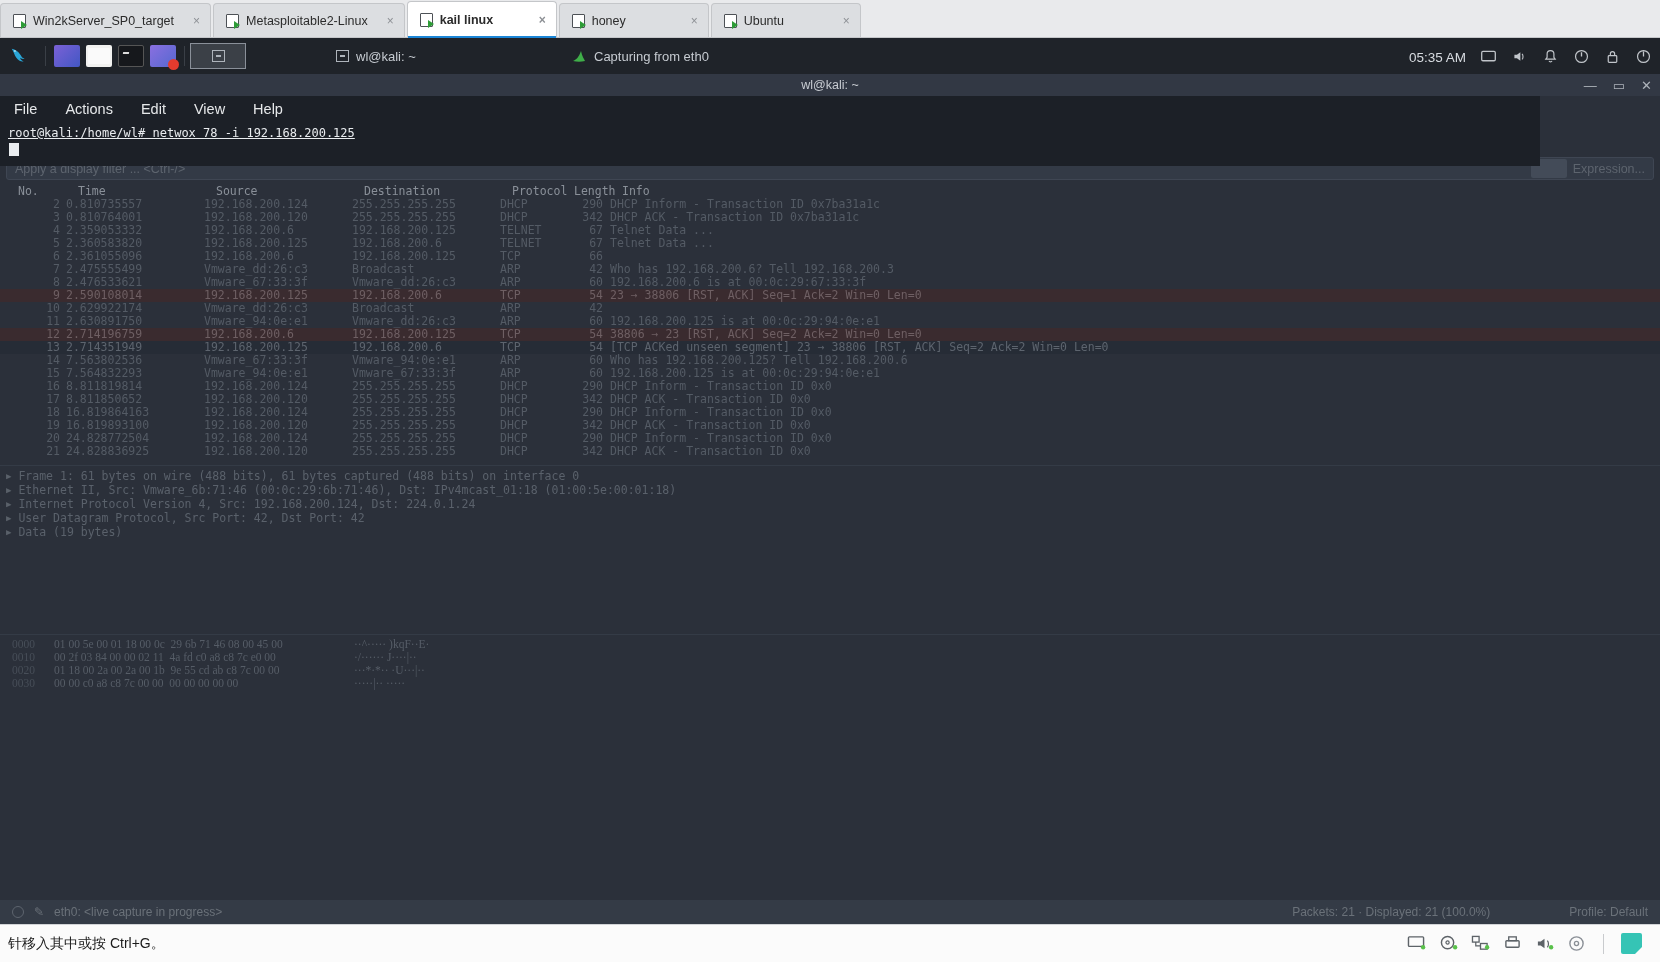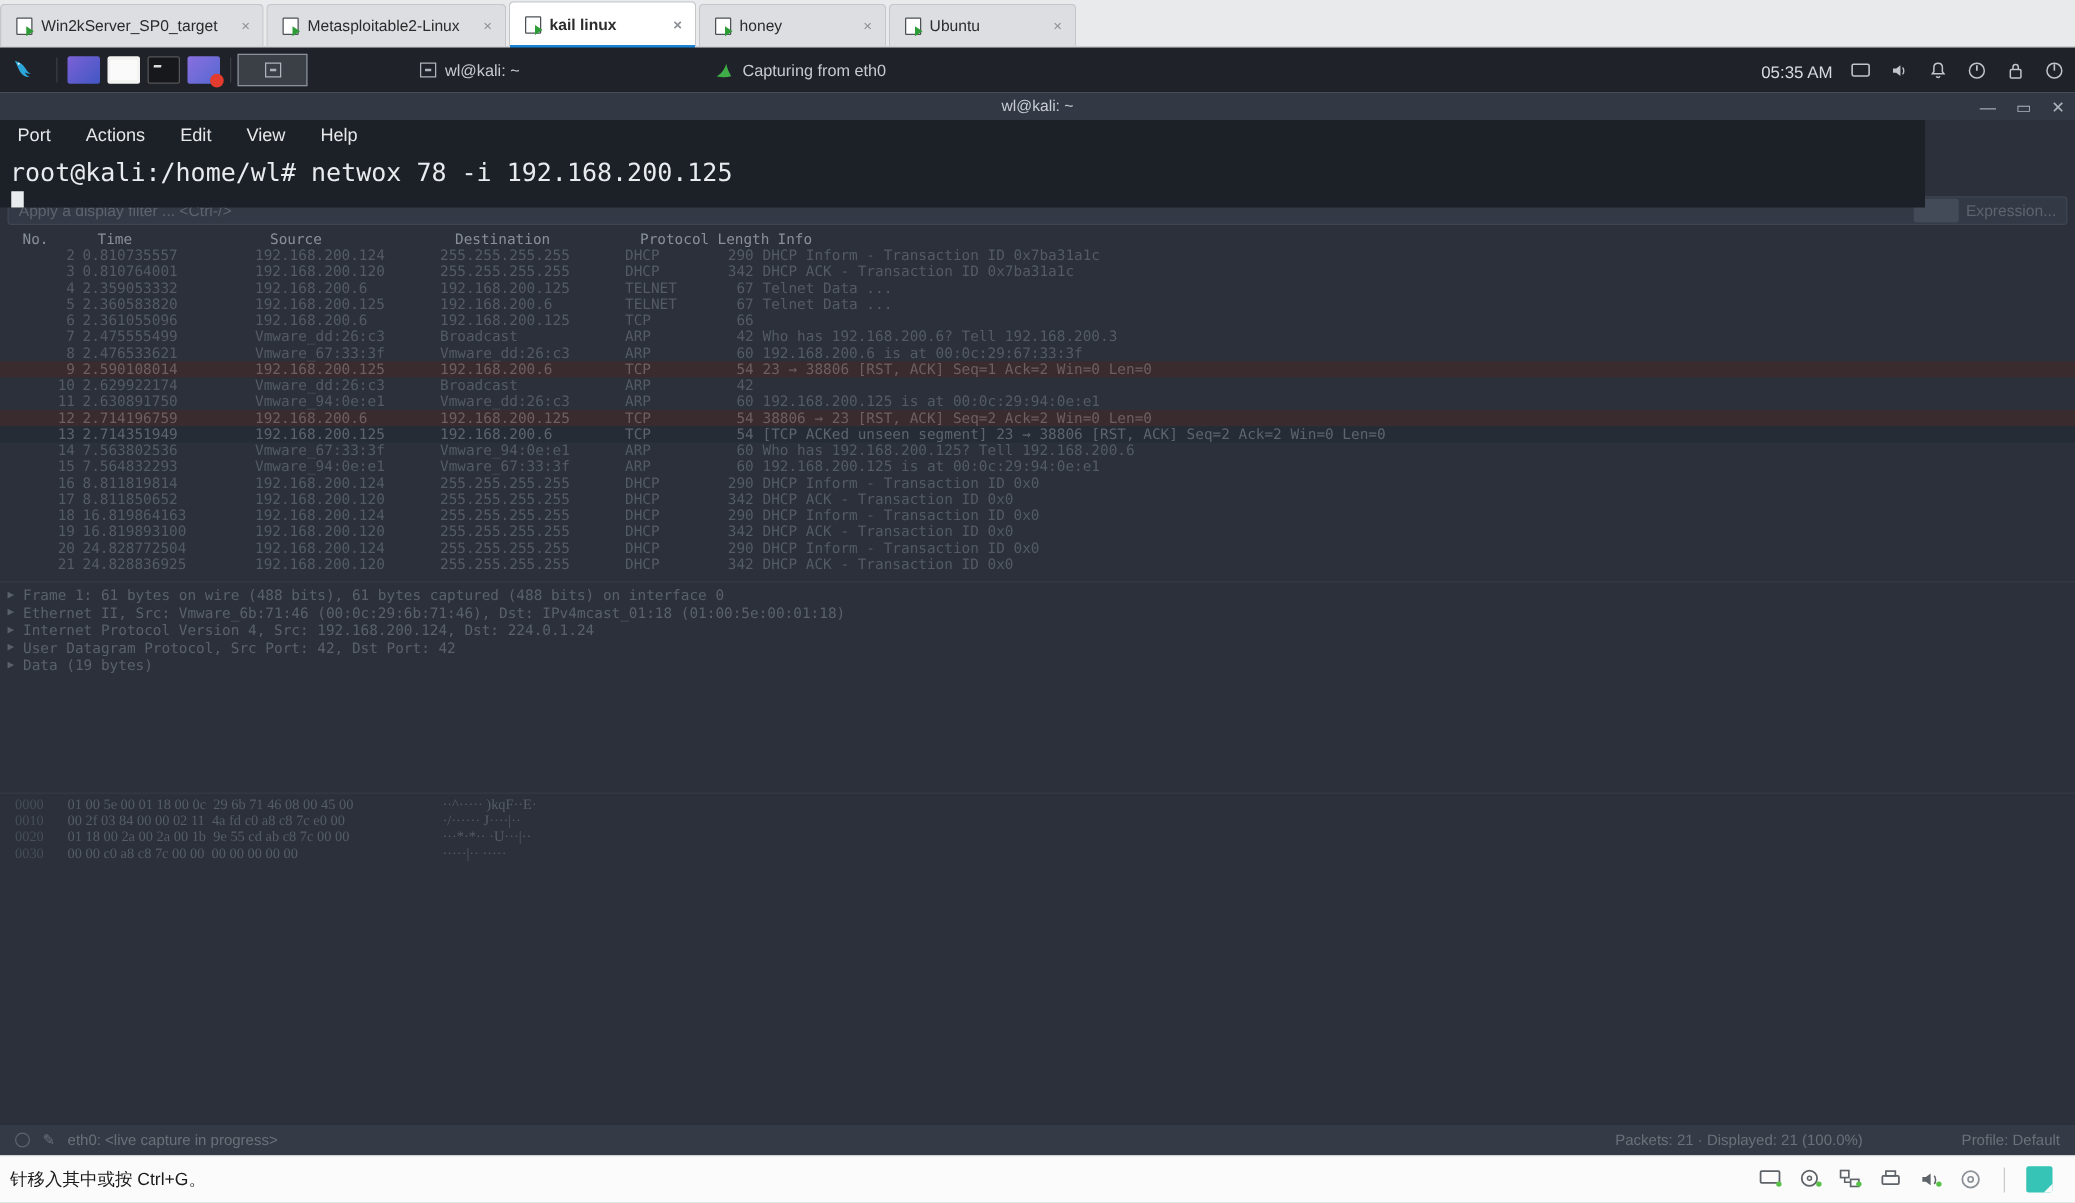--- a/index.html
+++ b/index.html
@@ -486,28 +486,28 @@
     <span>✎</span>
     <span>eth0: &lt;live capture in progress&gt;</span>
     <span class="st-mid">Packets: 21 · Displayed: 21 (100.0%)</span>
     <span class="st-right">Profile: Default</span>
   </div>
 </div>
 
 <div style="position:absolute;left:0;top:96px;width:1540px;height:70px;background:#1c2027;">
   <div style="height:26px;display:flex;align-items:center;gap:28px;padding-left:14px;
               font-size:14.5px;color:#e6e8ea;" id="termmenu">
-      <span>Port</span>
+      <span>File</span>
       <span>Actions</span>
       <span>Edit</span>
       <span>View</span>
       <span>Help</span>
     </div>
-  <div style="font-family:'DejaVu Sans Mono',monospace;font-size:20px;color:#e9ecef;
-              padding:4px 0 0 8px;white-space:pre;">root@kali:/home/wl# netwox 78 -i 192.168.200.125</div>
+  <div style="font-family:'DejaVu Sans Mono',monospace;font-size:12px;color:#e9ecef;
+              padding:4px 0 0 8px;white-space:pre;text-decoration:underline;">root@kali:/home/wl# netwox 78 -i 192.168.200.125</div>
   <div style="width:10px;height:13px;background:#e9ecef;margin:3px 0 0 9px;"></div>
 </div>
 
 <div class="osbar">
   <span>针移入其中或按 Ctrl+G。</span>
   <div class="os-right">
     <svg class="osico" viewBox="0 0 20 18">
         <rect x="1.5" y="2" width="16" height="10" rx="1" fill="none" stroke="#5d6368" stroke-width="1.5"></rect>
         <circle cx="17" cy="13" r="2.3" fill="#59c14a"></circle>
       </svg>

